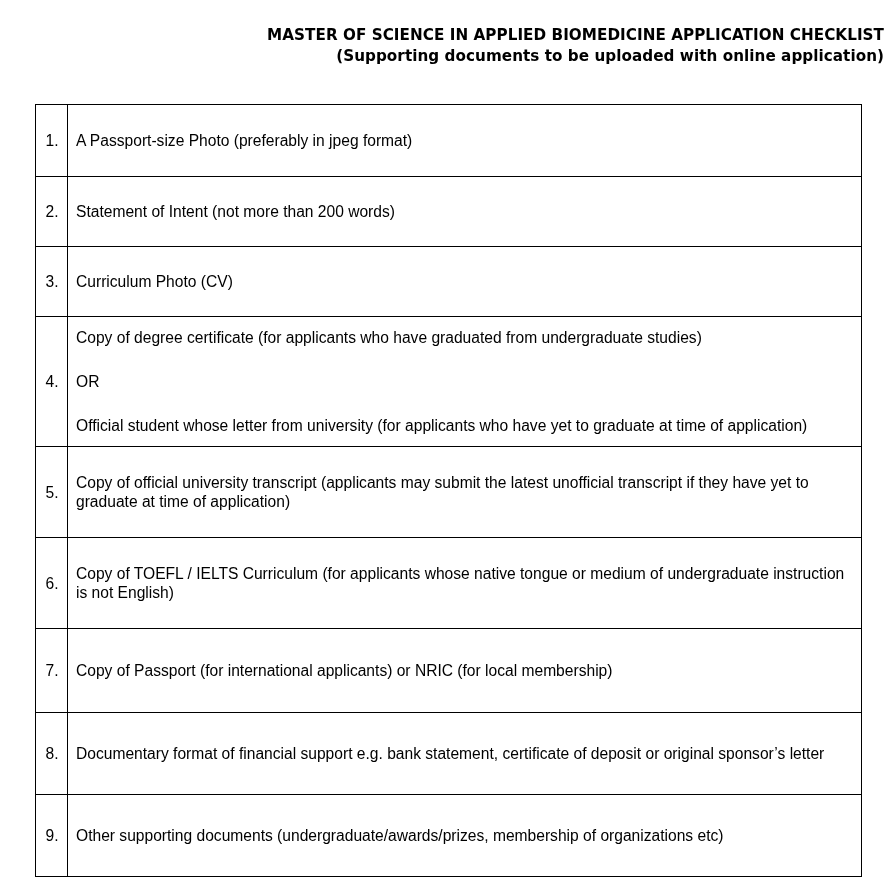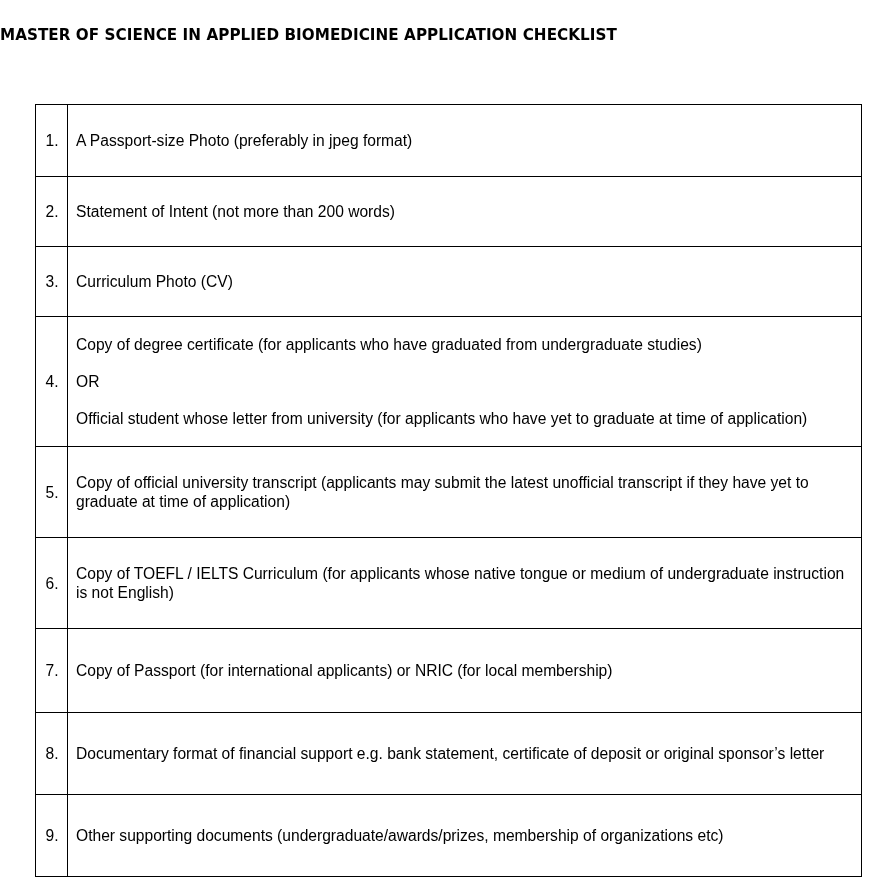--- a/index.html
+++ b/index.html
@@ -12,21 +12,21 @@
     }
     body {
       font-family: "Liberation Sans", sans-serif;
       position: relative;
     }
     .header {
       position: absolute;
       top: 25px;
       left: 0;
       width: 884px;
-      text-align: left;
+      text-align: right;
     }
     .title, .subtitle {
       font-family: "DejaVu Sans", sans-serif;
       font-weight: bold;
       font-size: 15.2px;
       line-height: 21px;
       letter-spacing: 0.05px;
     }
     .checklist {
       position: absolute;
@@ -44,27 +44,28 @@
     }
     .checklist td.num {
       width: 32px;
       text-align: center;
       padding: 0 0 0 1px;
     }
     .checklist td.desc {
       padding: 0 10px 0 8px;
     }
     .desc p { margin: 0; }
-    .multi p + p { margin-top: 18px; }
+    .multi p + p { margin-top: 25px; }
   </style>
 </head>
 <body>
 
 <div class="header">
   <div class="title">MASTER OF SCIENCE IN APPLIED BIOMEDICINE APPLICATION CHECKLIST</div>
+  <div class="subtitle">(Supporting documents to be uploaded with online application)</div>
 </div>
 
 <table class="checklist">
   <tbody id="checklist-body">
     <tr style="height: 72px;">
       <td class="num">1.</td>
       <td class="desc">
         <p>A Passport-size Photo (preferably in jpeg format)</p>
       </td>
     </tr>

